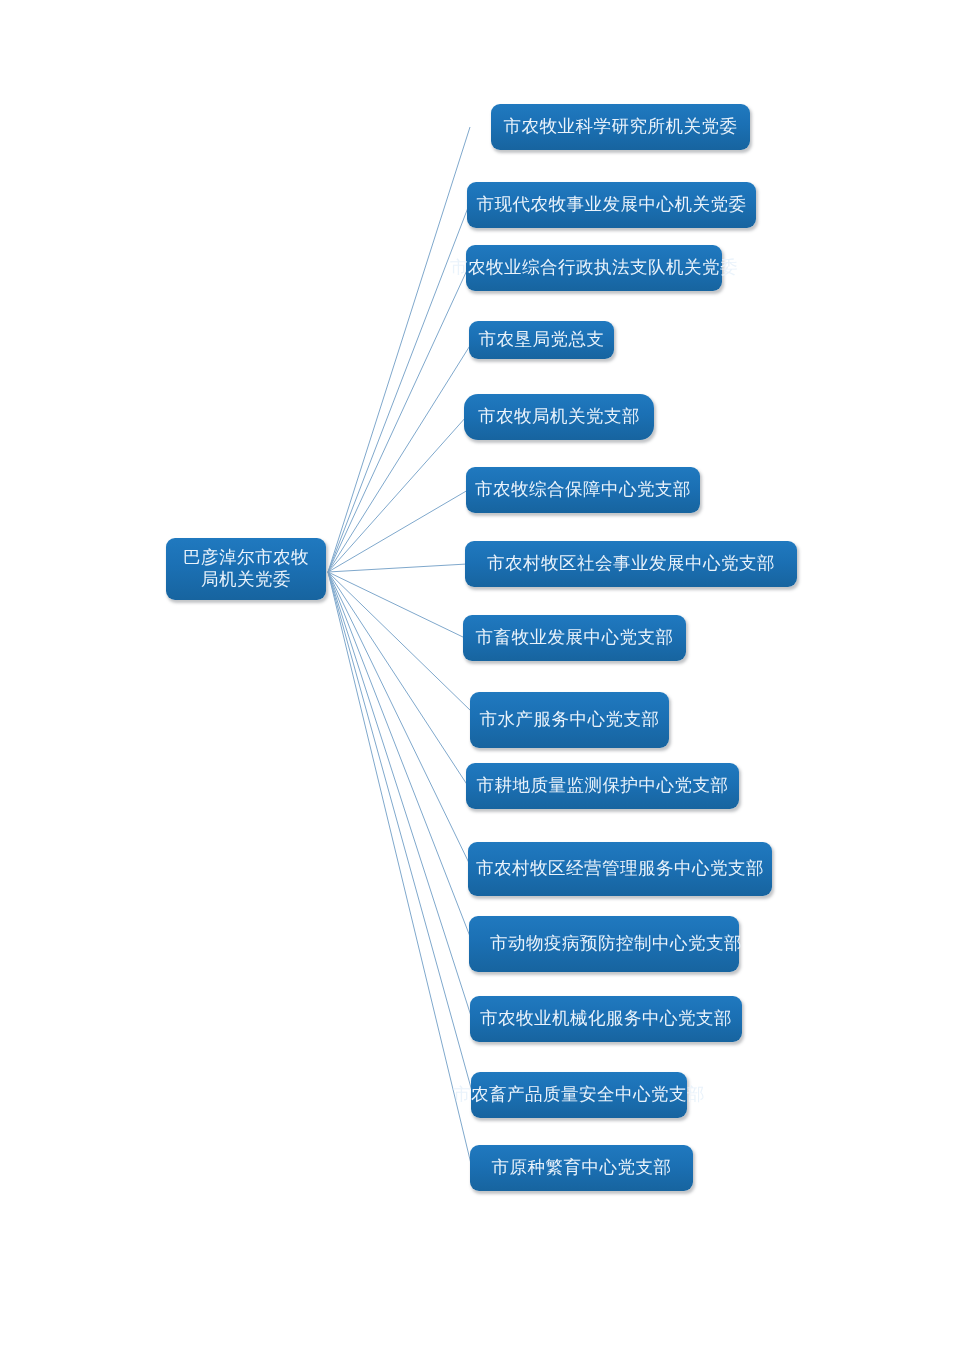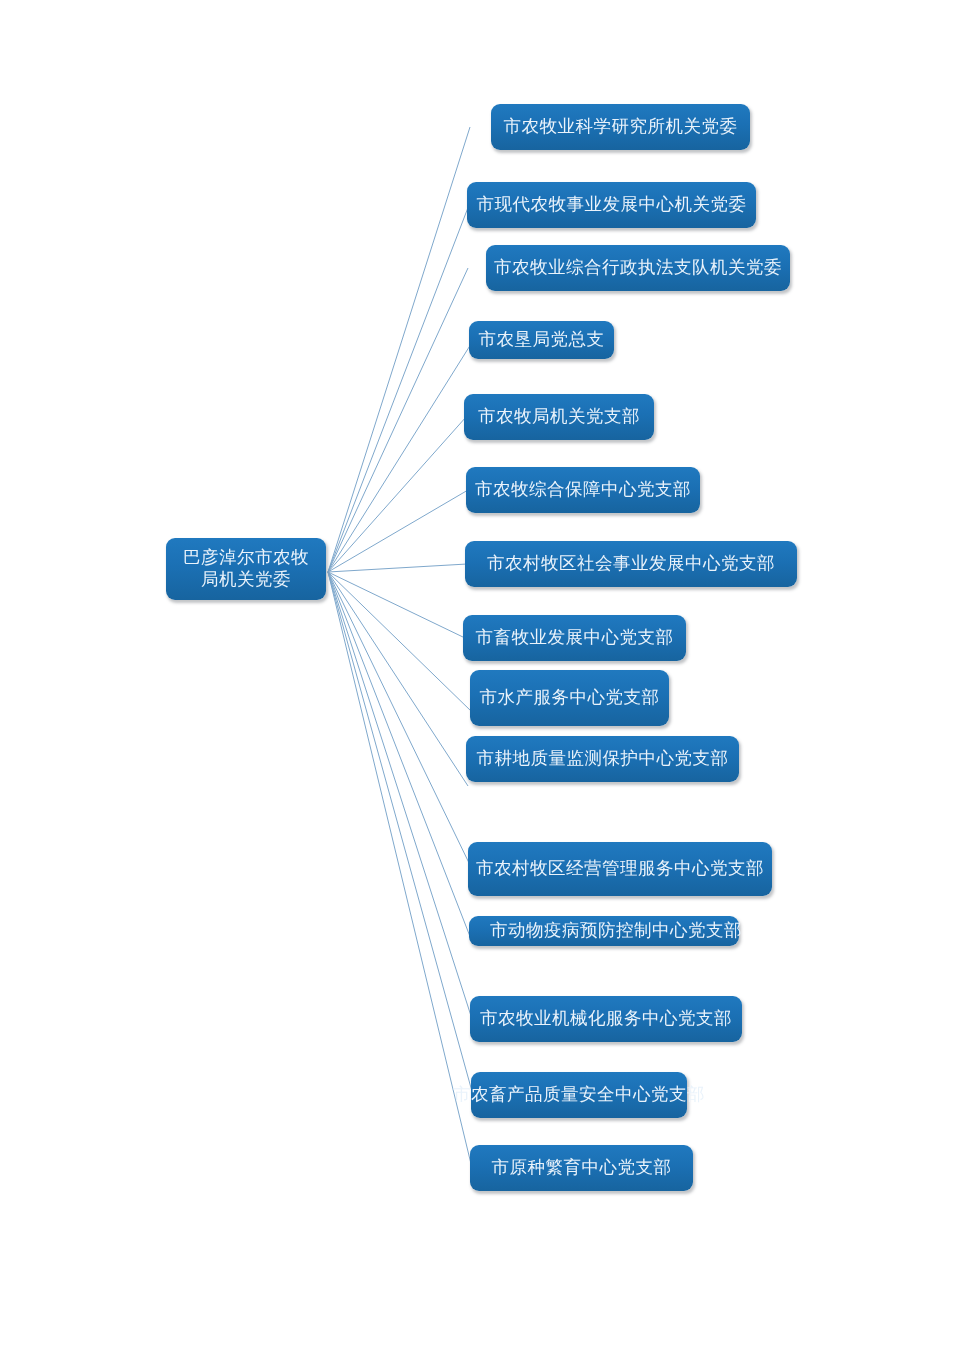--- a/index.html
+++ b/index.html
@@ -79,48 +79,48 @@
           <span class="node-label">巴彦淖尔市农牧</span>
           <span class="node-label">局机关党委</span>
         </div>
       </div>
       <div class="node child" style="left: 468px; top: 104px; width: 259px; height: 46px; margin-left: 23px;">
         <span class="node-label">市农牧业科学研究所机关党委</span>
       </div>
       <div class="node child" style="left: 467px; top: 182px; width: 289px; height: 46px;">
         <span class="node-label">市现代农牧事业发展中心机关党委</span>
       </div>
-      <div class="node child" style="left: 466px; top: 245px; width: 304px; height: 46px; margin-left: 20px;">
+      <div class="node child" style="left: 466px; top: 245px; width: 256px; height: 46px;">
         <span class="node-label">市农牧业综合行政执法支队机关党委</span>
       </div>
       <div class="node child" style="left: 469px; top: 321px; width: 145px; height: 38px;">
         <span class="node-label">市农垦局党总支</span>
       </div>
-      <div class="node child" style="left: 464px; top: 394px; width: 190px; height: 46px;">
+      <div class="node child" style="left: 464px; top: 394px; width: 190px; height: 46px; border-radius: 14px;">
         <span class="node-label">市农牧局机关党支部</span>
       </div>
       <div class="node child" style="left: 466px; top: 467px; width: 234px; height: 46px;">
         <span class="node-label">市农牧综合保障中心党支部</span>
       </div>
       <div class="node child" style="left: 465px; top: 541px; width: 332px; height: 46px;">
         <span class="node-label">市农村牧区社会事业发展中心党支部</span>
       </div>
       <div class="node child" style="left: 463px; top: 615px; width: 223px; height: 46px;">
         <span class="node-label">市畜牧业发展中心党支部</span>
       </div>
-      <div class="node child" style="left: 470px; top: 670px; width: 199px; height: 56px;">
+      <div class="node child" style="left: 470px; top: 692px; width: 199px; height: 56px;">
         <span class="node-label">市水产服务中心党支部</span>
       </div>
-      <div class="node child" style="left: 466px; top: 736px; width: 273px; height: 46px;">
+      <div class="node child" style="left: 466px; top: 763px; width: 273px; height: 46px;">
         <span class="node-label">市耕地质量监测保护中心党支部</span>
       </div>
       <div class="node child" style="left: 468px; top: 842px; width: 304px; height: 54px;">
         <span class="node-label">市农村牧区经营管理服务中心党支部</span>
       </div>
-      <div class="node child" style="left: 469px; top: 916px; width: 270px; height: 30px; padding-left: 24px;">
+      <div class="node child" style="left: 469px; top: 916px; width: 270px; height: 56px; padding-left: 24px;">
         <span class="node-label">市动物疫病预防控制中心党支部</span>
       </div>
       <div class="node child" style="left: 470px; top: 996px; width: 272px; height: 46px;">
         <span class="node-label">市农牧业机械化服务中心党支部</span>
       </div>
       <div class="node child" style="left: 471px; top: 1072px; width: 216px; height: 46px;">
         <span class="node-label">市农畜产品质量安全中心党支部</span>
       </div>
       <div class="node child" style="left: 470px; top: 1145px; width: 223px; height: 46px;">
         <span class="node-label">市原种繁育中心党支部</span>

